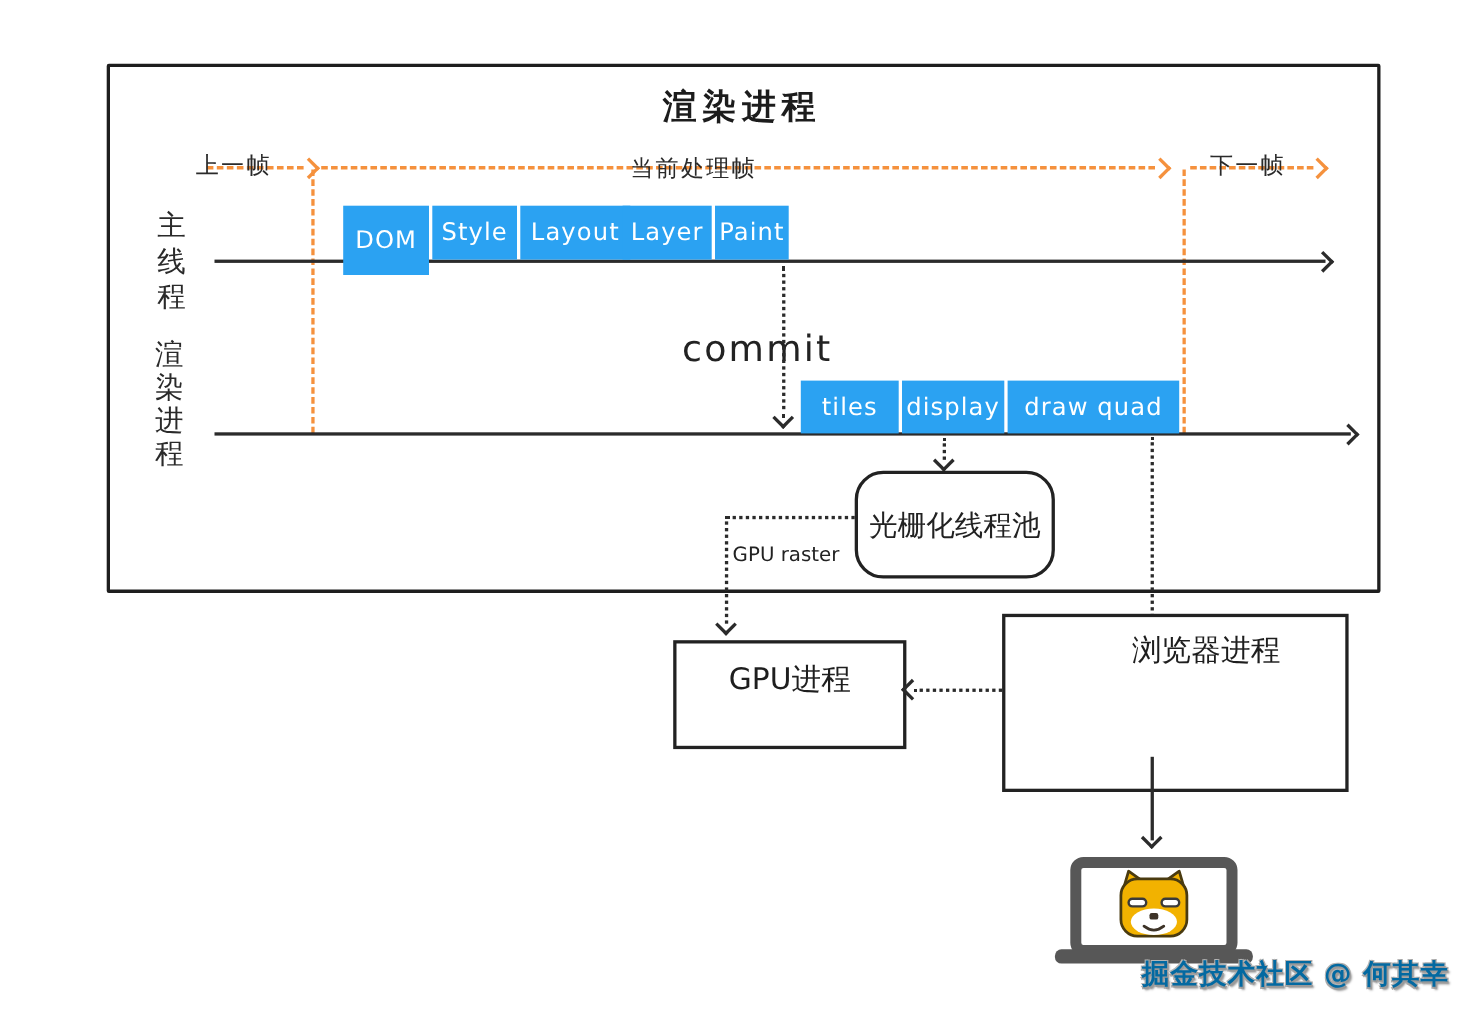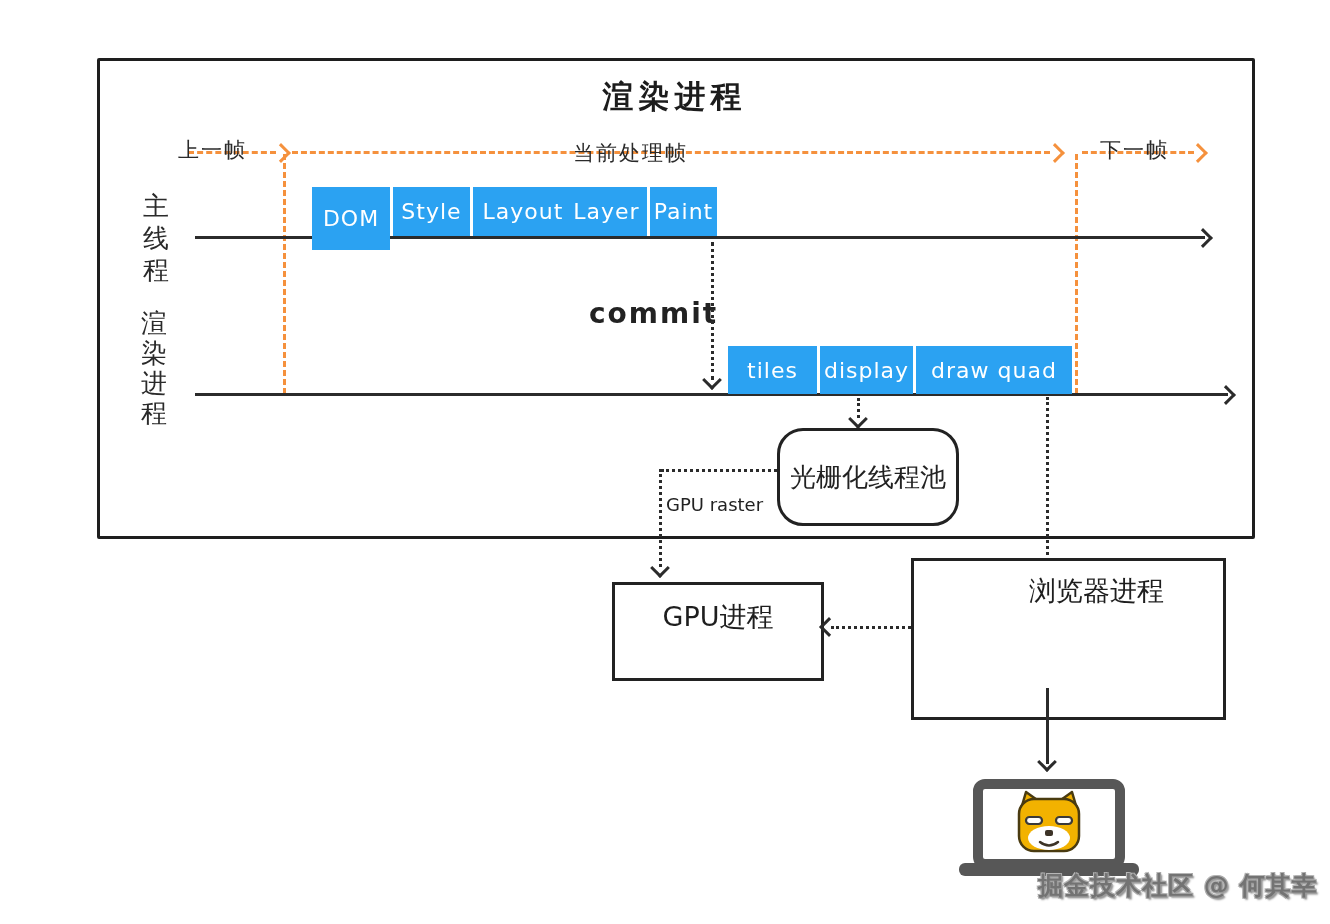--- a/index.html
+++ b/index.html
@@ -36,21 +36,21 @@
 
   
   .bluebox{position:absolute;background:#2BA2F2;color:#fff;display:flex;align-items:center;
            justify-content:center;font-size:22px;font-weight:500;letter-spacing:1px;}
 
   .round-node{position:absolute;border:3px solid #222;border-radius:26px;background:#fff;
               display:flex;align-items:center;justify-content:center;font-size:26px;font-weight:500;}
   .proc-box{position:absolute;border:3px solid #222;background:#fff;}
   .proc-title{width:100%;text-align:center;font-size:27px;font-weight:500;color:#1e1e1e;}
 
-  .watermark{position:absolute;font-size:25px;font-weight:700;letter-spacing:1px;color:#737373;
+  .watermark{position:absolute;font-size:25px;font-weight:700;letter-spacing:1px;color:#0369a1;
              text-shadow:1px 1px 0 #9a9a9a,-1px -1px 0 #b5b5b5,1px -1px 0 #a8a8a8,-1px 1px 0 #a8a8a8,2px 2px 2px #8d8d8d;
              white-space:nowrap;}
 </style>
 </head>
 <body>
 
 <div class="stage">
 
   <div class="outline-box" style="left:97px;top:58px;width:1152px;height:475px;"></div>
   <div class="diagram-title">渲染进程</div>
@@ -73,21 +73,21 @@
   <div class="thread-label" style="left:139px;top:190px;line-height:32px;">主线程</div>
   <div class="solid-h" style="left:195px;top:236px;width:1010px;"></div>
   <div class="chev right" style="left:1196px;top:231px;"></div>
 
   <div class="bluebox" style="left:312px;top:187px;width:78px;height:63px;">DOM</div>
   <div class="bluebox" style="left:393px;top:187px;width:77px;height:49px;">Style</div>
   <div class="bluebox" style="left:473px;top:187px;width:100px;height:49px;">Layout</div>
   <div class="bluebox" style="left:566px;top:187px;width:81px;height:49px;">Layer</div>
   <div class="bluebox" style="left:650px;top:187px;width:67px;height:49px;">Paint</div>
 
-  <div class="plain-label" style="left:589px;top:297px;font-size:28px;letter-spacing:2px;font-weight:bold;">commit</div>
+  <div class="plain-label" style="left:620px;top:297px;font-size:33px;letter-spacing:2px;">commit</div>
   <div class="dot-v" style="left:711px;top:242px;height:138px;"></div>
   <div class="chev down" style="left:705px;top:373px;"></div>
 
   <div class="thread-label" style="left:137px;top:308px;line-height:30px;">渲染进程</div>
   <div class="solid-h" style="left:195px;top:393px;width:1033px;"></div>
   <div class="chev right" style="left:1219px;top:388px;"></div>
 
   <div class="bluebox" style="left:728px;top:346px;width:89px;height:48px;">tiles</div>
   <div class="bluebox" style="left:820px;top:346px;width:93px;height:48px;">display</div>
   <div class="bluebox" style="left:916px;top:346px;width:156px;height:48px;">draw quad</div>

